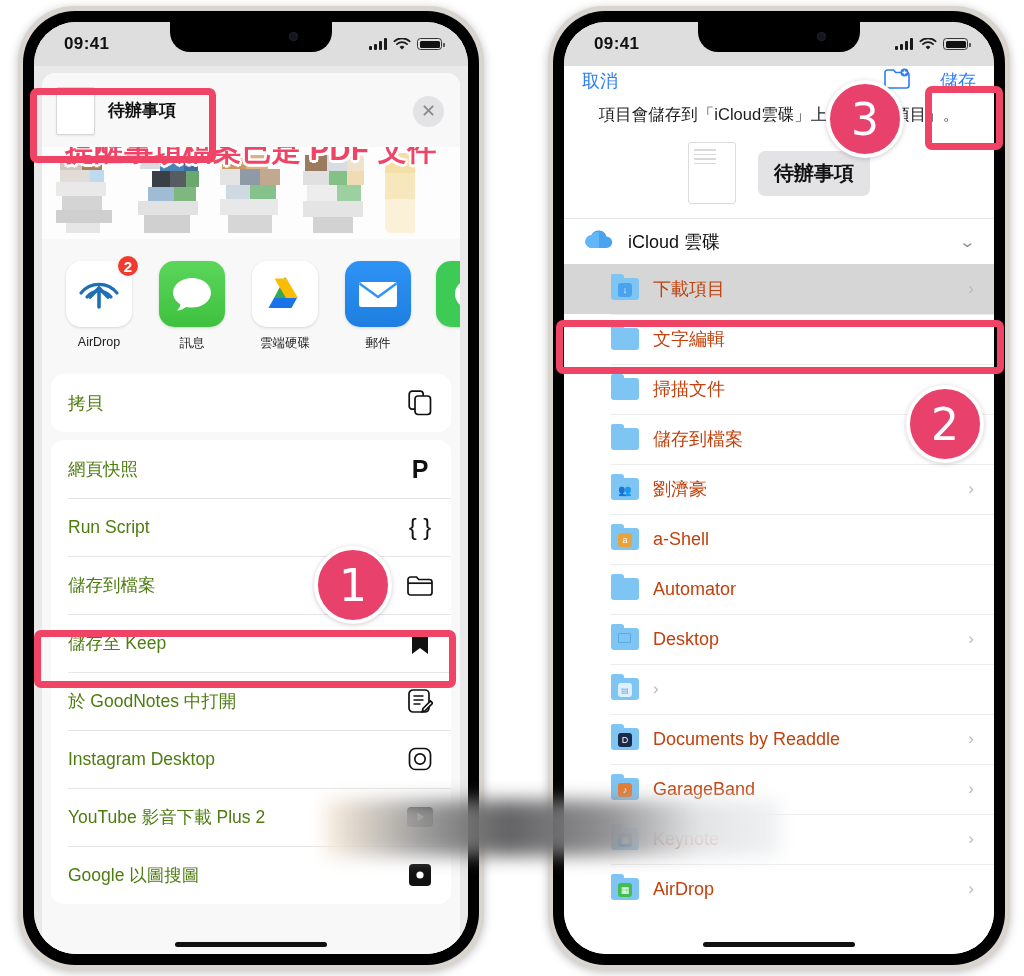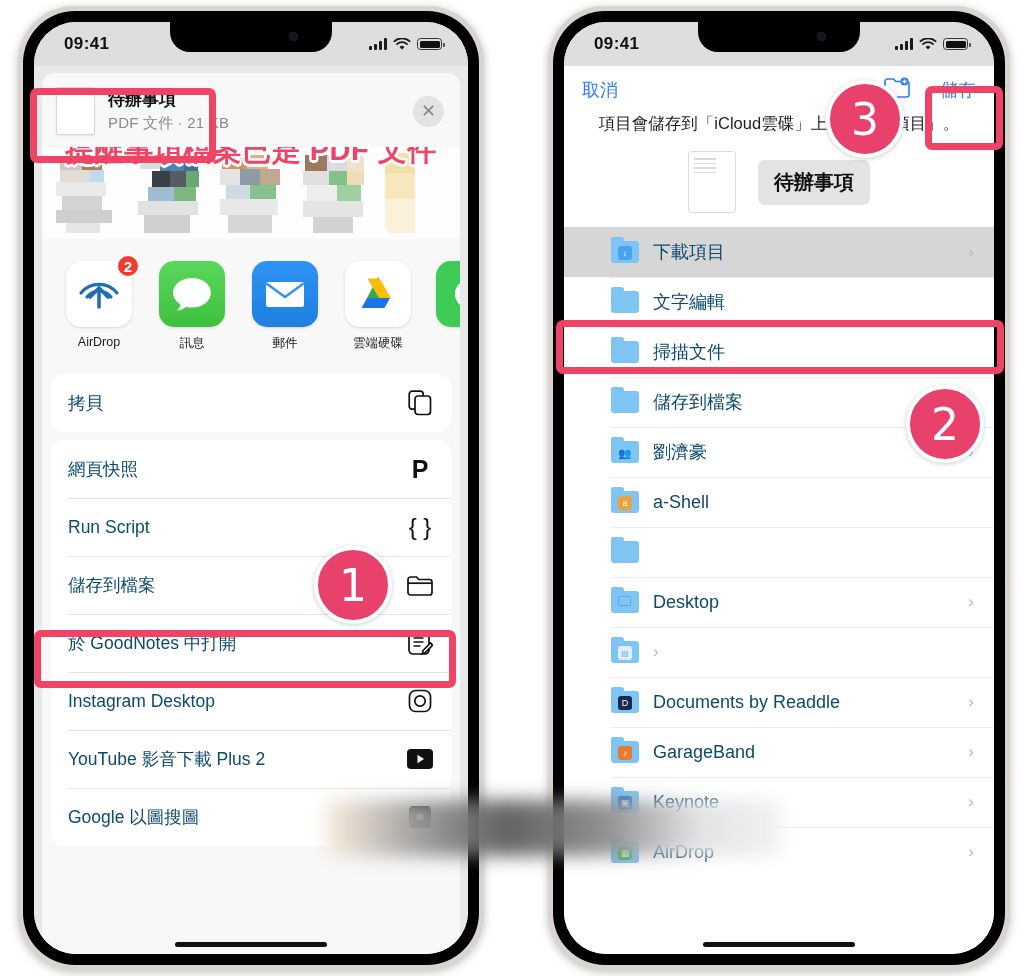--- a/index.html
+++ b/index.html
@@ -131,28 +131,28 @@
   
   .act-group { background: #fff; border-radius: 13px; margin: 8px 9px 0 9px; overflow: hidden; }
   .act-row {
     display: flex; align-items: center; justify-content: space-between;
     padding: 0 17px; height: 58px; position: relative;
   }
   .act-row + .act-row::before {
     content: ""; position: absolute; left: 17px; right: 0; top: 0;
     height: 1px; background: #e6e6e6;
   }
-  .act-label { font-size: 17.5px; color: #0c4a6e; }
+  .act-label { font-size: 17.5px; color: #4d7c0f; }
   .act-ico { width: 28px; height: 28px; color: #111; display:flex; align-items:center; justify-content:center; }
 
   
   .files { height: calc(100% - 44px); background: #fff; position: relative; overflow: hidden; }
   .files-bar {
     display: flex; align-items: center; justify-content: space-between;
-    padding: 11px 18px 6px 18px;
+    padding: 2px 18px 6px 18px;
   }
   .link-blue { color: #2d7df6; font-size: 18px; }
   .files-desc {
     font-size: 16.5px; color: #1c1c1e; text-align: center;
     padding: 4px 14px 0 14px; line-height: 1.4; white-space: nowrap;
   }
   .file-preview {
     display: flex; align-items: center; justify-content: center;
     gap: 22px; padding: 16px 0 14px 0;
   }
@@ -176,21 +176,21 @@
   .folder-row {
     display: flex; align-items: center; gap: 14px; height: 50px;
     padding: 0 20px 0 47px; position: relative;
   }
   .folder-row::before {
     content:""; position:absolute; left:47px; right:0; top:0; height:1px; background:#ececec;
   }
   .folder-row.sel { background: #d6d6d6; }
   .folder-row.sel::before { background: transparent; }
   .f-ico { width: 28px; height: 22px; flex: none; position: relative; }
-  .f-name { flex: 1; font-size: 18px; color: #0c4a6e; }
+  .f-name { flex: 1; font-size: 18px; color: #c2410c; }
 
   
   .fol {
     position:absolute; inset:0;
     background: #7ec5f4; border-radius: 3px;
   }
   .fol::before {
     content:""; position:absolute; left:0; top:-4px; width:13px; height:6px;
     background:#7ec5f4; border-radius:2px 3px 0 0;
   }
@@ -260,21 +260,20 @@
           </div>
         </div>
 
         <div class="sheet-wrap">
           <div class="sheet">
 
             <div class="sheet-head">
               <div class="doc-thumb"></div>
               <div class="doc-meta">
                 <div class="doc-title">待辦事項</div>
-                <div class="doc-sub">PDF 文件 · 21 KB</div>
               </div>
               <div class="close-btn">✕</div>
             </div>
 
             <div class="blur-strip">
               <div class="blur-card">
                 <span class="mos" style="left:4px;top:4px;width:22px;height:13px;background:#cfc7bd"></span>
                 <span class="mos" style="left:26px;top:4px;width:20px;height:13px;background:#a97f56"></span>
                 <span class="mos" style="left:4px;top:17px;width:30px;height:12px;background:#e2dcd6"></span>
                 <span class="mos" style="left:34px;top:17px;width:14px;height:12px;background:#bfd9ef"></span>
@@ -345,38 +344,38 @@
               <div class="app">
                 <div class="app-icon" style="background:linear-gradient(#5bd65b,#3ec13e)">
                   <svg width="66" height="66" viewBox="0 0 66 66">
                     <path d="M33 17c10.5 0 19 6.6 19 14.8S43.5 46.6 33 46.6c-2 0-4-.2-5.8-.7-2.6 1.9-6 3.3-9.3 3.6 1.9-1.7 3.2-4 3.6-6.1C17 40.6 14 36.4 14 31.8 14 23.6 22.5 17 33 17Z" fill="#fff"></path>
                   </svg>
                 </div>
                 <div class="app-label">訊息</div>
               </div>
 
               <div class="app">
-                <div class="app-icon" style="background:linear-gradient(#2d93f5,#1e7fe0)">
-                  <svg width="66" height="66" viewBox="0 0 66 66">
-                    <rect x="14" y="21" width="38" height="25" rx="2.5" fill="#fff"></rect>
-                    <path d="M14.5 22.5 33 36 51.5 22.5" stroke="#2d93f5" stroke-width="2.4" fill="none"></path>
-                  </svg>
-                </div>
-                <div class="app-label">郵件</div>
-              </div>
-
-              <div class="app">
                 <div class="app-icon" style="background:#fff">
                   <svg width="66" height="66" viewBox="0 0 66 66">
                     <path d="M33 16 L45 37 H33.5 L22 37 Z" fill="#34a853"></path>
                     <path d="M22 37 H45 L39.5 47 H16.5 Z" fill="#1a73e8"></path>
                     <path d="M45 37 L33.5 17.5 45.5 17.5 57 37 Z" transform="translate(-11,0)" fill="#fbbc04"></path>
                   </svg>
                 </div>
                 <div class="app-label">雲端硬碟</div>
+              </div>
+
+              <div class="app">
+                <div class="app-icon" style="background:linear-gradient(#2d93f5,#1e7fe0)">
+                  <svg width="66" height="66" viewBox="0 0 66 66">
+                    <rect x="14" y="21" width="38" height="25" rx="2.5" fill="#fff"></rect>
+                    <path d="M14.5 22.5 33 36 51.5 22.5" stroke="#2d93f5" stroke-width="2.4" fill="none"></path>
+                  </svg>
+                </div>
+                <div class="app-label">郵件</div>
               </div>
 
               <div class="app" style="width:40px">
                 <div class="app-icon" style="background:#3ecb55;width:66px">
                   <svg width="66" height="66" viewBox="0 0 66 66">
                       <circle cx="33" cy="33" r="14" fill="#fff"></circle>
                     </svg>
                 </div>
               </div>
             </div>
@@ -402,20 +401,28 @@
                 <span class="act-label">Run Script</span>
                 <span class="act-ico" style="font-size:24px">{&nbsp;}</span>
               </div>
               <div class="act-row">
                 <span class="act-label">儲存到檔案</span>
                 <span class="act-ico">
                   <svg width="26" height="21" viewBox="0 0 26 21" fill="none" stroke="#111" stroke-width="1.7">
                     <path d="M1 4.5A2.5 2.5 0 0 1 3.5 2h6l2.2 2.5H22.5A2.5 2.5 0 0 1 25 7v10.5a2.5 2.5 0 0 1-2.5 2.5h-19A2.5 2.5 0 0 1 1 17.5Z"></path>
                     <path d="M1 8.2h24"></path>
                   </svg>
+                </span>
+              </div>
+              <div class="act-row">
+                <span class="act-label">儲存至 Keep</span>
+                <span class="act-ico">
+                  <svg width="18" height="24" viewBox="0 0 18 24">
+                      <path d="M1 1h16v22l-8-6-8 6Z" fill="#111"></path>
+                    </svg>
                 </span>
               </div>
               <div class="act-row">
                 <span class="act-label">於 GoodNotes 中打開</span>
                 <span class="act-ico">
                   <svg width="26" height="26" viewBox="0 0 26 26" fill="none" stroke="#111" stroke-width="1.7">
                     <rect x="2" y="2" width="20" height="22" rx="4"></rect>
                     <path d="M6.5 8h10M6.5 12h10M6.5 16h7"></path>
                     <path d="M16 20.5 23.5 13l2.2 2.2-7.5 7.5-3 1Z" fill="#fff"></path>
                   </svg>
@@ -505,20 +512,30 @@
           <div class="file-preview">
             <div class="fp-doc">
               <i></i>
                 <i></i>
                 <i></i>
                 <i></i>
             </div>
             <div class="fp-name">待辦事項</div>
           </div>
 
+          <div class="src-row">
+            <span>
+              <svg width="30" height="20" viewBox="0 0 30 20">
+                <path d="M8 18a6.4 6.4 0 0 1-.6-12.8A8 8 0 0 1 22.4 6.6 5.7 5.7 0 0 1 22.6 18Z" fill="#4aa3ef"></path>
+                <path d="M8 18a6.4 6.4 0 0 1-.6-12.8A8 8 0 0 1 15 2v16Z" fill="#63b6f7"></path>
+              </svg>
+            </span>
+            <span class="src-label">iCloud 雲碟</span>
+            <span class="chev-down">⌄</span>
+          </div>
 
           <div>
             <div class="folder-row sel">
               <span class="f-ico">
                   <span class="fol"></span>
                   <span class="fol-badge" style="background:#4aa3ef">↓</span>
                 </span>
               <span class="f-name">下載項目</span>
               <span class="chev">›</span>
             </div>
@@ -556,20 +573,21 @@
                   <span class="fol"></span>
                   <span class="fol-badge" style="background:#e8a33d">a</span>
                 </span>
               <span class="f-name">a-Shell</span>
               <span class="chev"></span>
             </div>
             <div class="folder-row">
               <span class="f-ico">
                   <span class="fol"></span>
                 </span>
+              <span class="f-name">Automator</span>
               <span class="chev"></span>
             </div>
             <div class="folder-row">
               <span class="f-ico">
                   <span class="fol"></span>
                   <span class="fol-badge" style="background:transparent;border:1.5px solid #5aa9e0;width:13px;height:10px;border-radius:1px"></span>
                 </span>
               <span class="f-name">Desktop</span>
               <span class="chev">›</span>
             </div>

